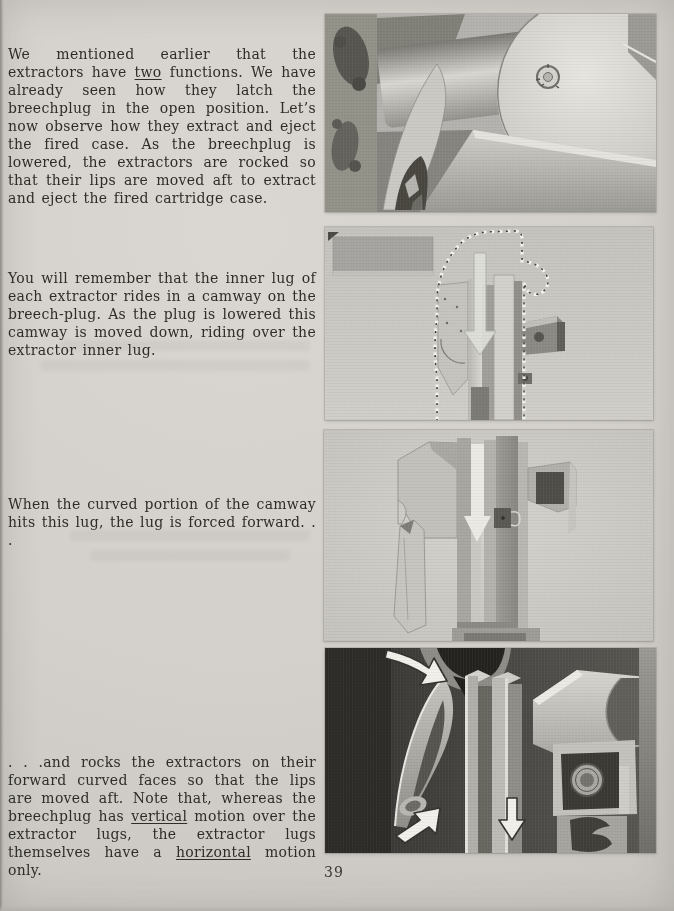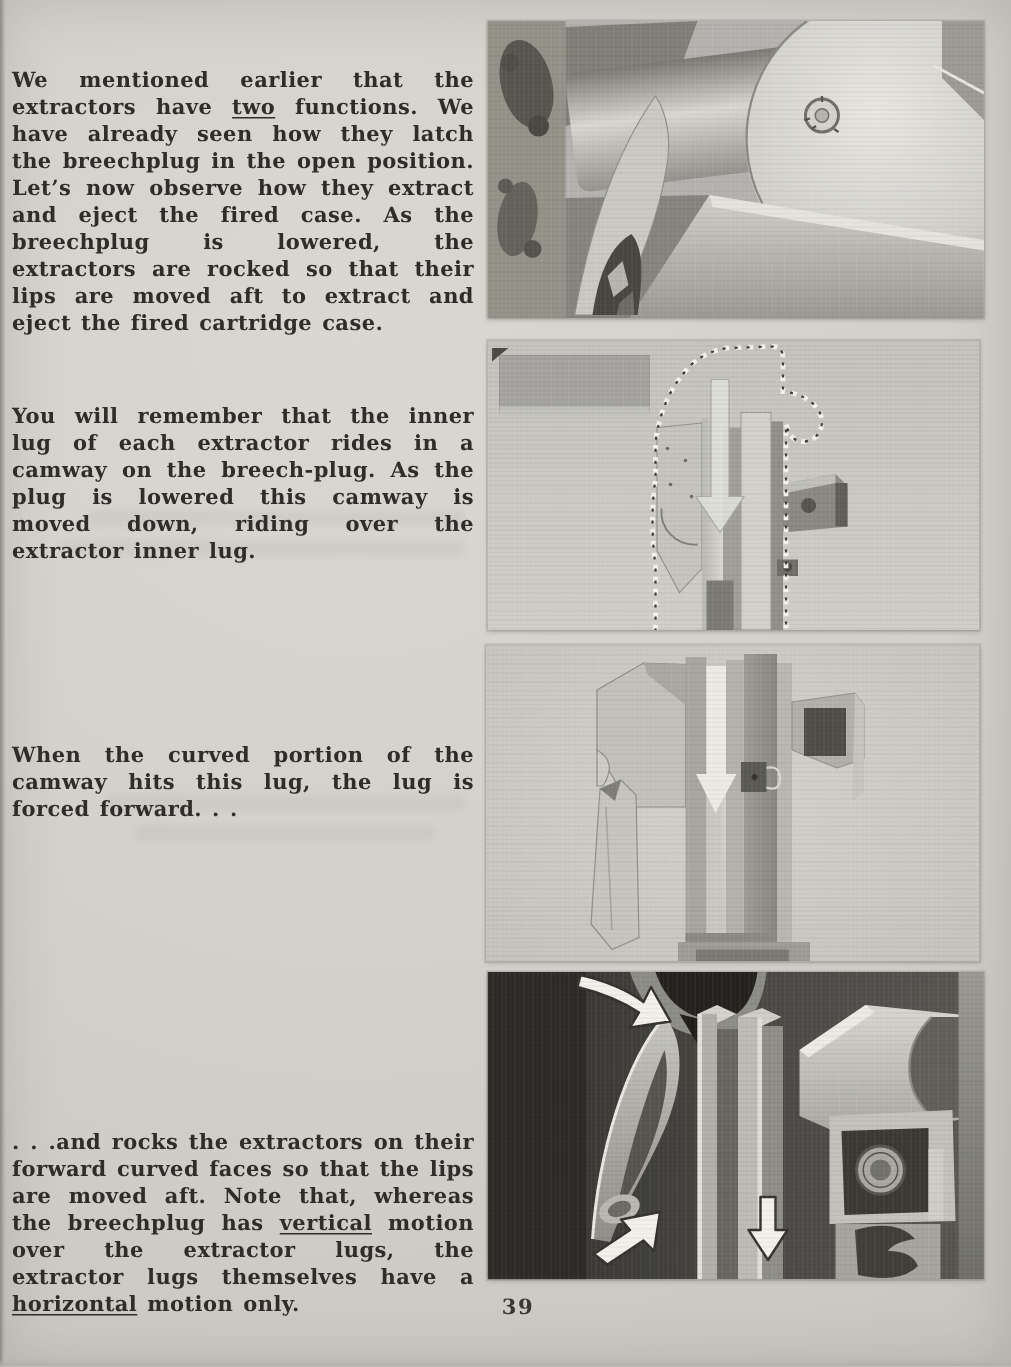--- a/index.html
+++ b/index.html
@@ -6,21 +6,20 @@
   body{
     width:674px;height:911px;overflow:hidden;
     background:#cfccc7;
     font-family:"DejaVu Serif", serif;
   }
   .page{
     position:relative;width:674px;height:911px;
     background:
       radial-gradient(circle at 35% 25%, #dad7d2 0%, #d3d0cb 55%, #c9c6c1 100%);
     box-shadow:inset 0 0 40px rgba(60,55,50,.18);
-    font-weight:bold;
   }
   .edge-left{
     position:absolute;left:0;top:0;width:4px;height:911px;
     background:linear-gradient(90deg,#8b8985,#b9b6b1 70%,rgba(185,182,177,0));
   }
   .edge-bottom{
     position:absolute;left:0;bottom:0;width:674px;height:5px;
     background:linear-gradient(0deg,#b3b0ab,rgba(179,176,171,0));
   }
   .para{
@@ -28,21 +27,21 @@
     font-size:14px;line-height:18px;color:#2f2d29;
     text-align:justify;letter-spacing:.3px;word-spacing:1.5px;
   }
   .p1{top:45px;}
   .p2{top:269px;}
   .p3{top:495px;}
   .p4{top:753px;}
   .u{text-decoration:underline;text-underline-offset:2px;}
   .pagenum{
     position:absolute;left:312px;top:864px;width:44px;
-    text-align:right;font-size:14px;color:#3a3833;letter-spacing:1px;
+    text-align:center;font-size:14px;color:#3a3833;letter-spacing:1px;
   }
   .fig{
     position:absolute;margin:0;overflow:hidden;
     box-shadow:0 0 0 1px rgba(120,116,110,.25), 0 1px 3px rgba(70,66,60,.25);
     background:#b8b7b2;
   }
   .fig svg{display:block;}
   .fig::after{ 
     content:"";position:absolute;inset:0;pointer-events:none;
     background:

